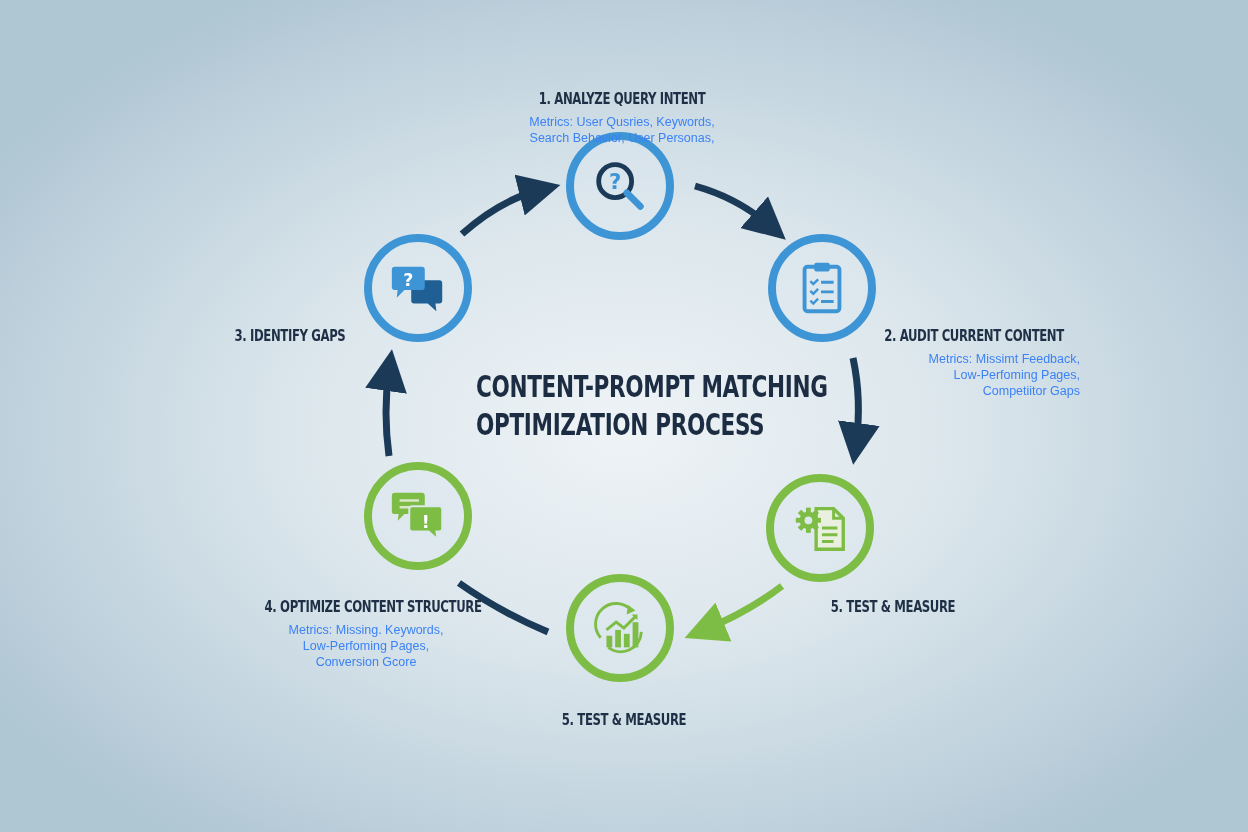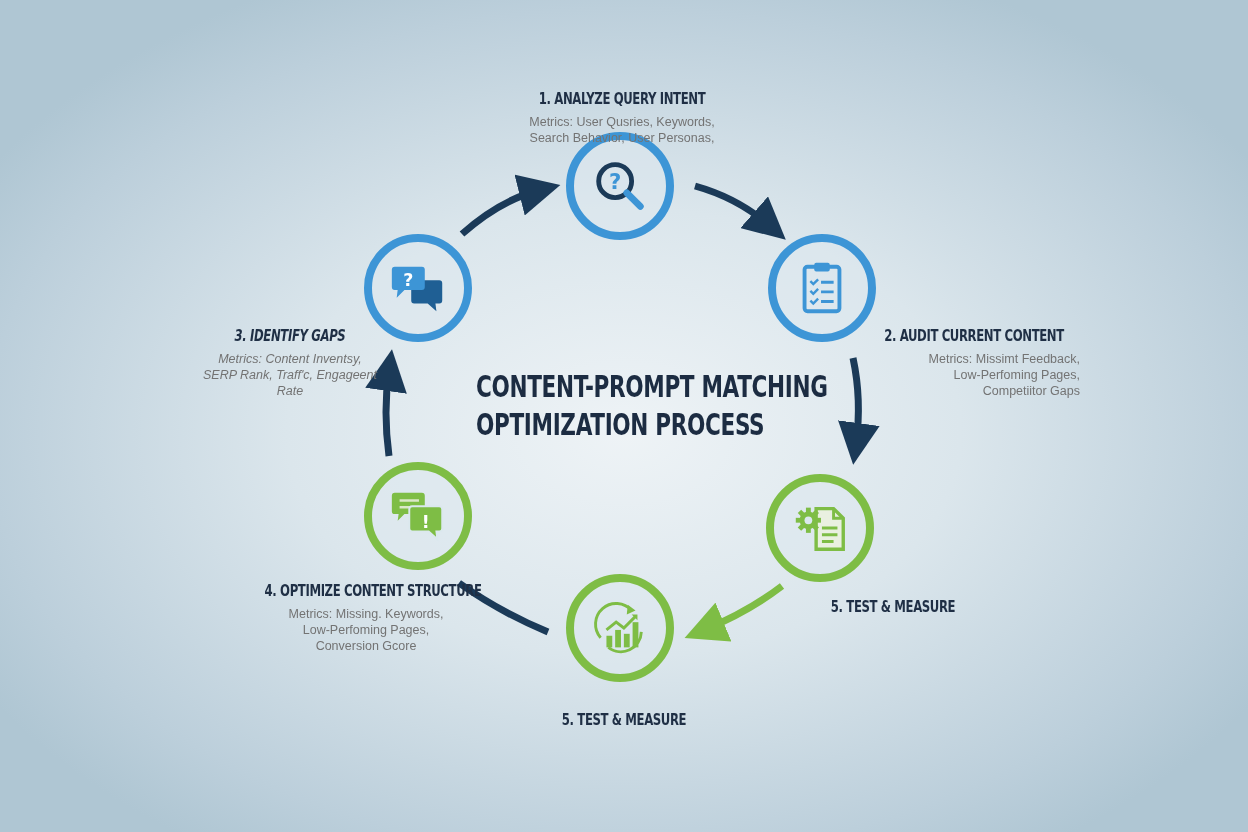--- a/index.html
+++ b/index.html
@@ -20,21 +20,21 @@
     .node.green { border: 8px solid #7ebd45; }
     .node svg { width: 62px; height: 62px; }
     .label { position: absolute; text-align: center; }
     .label .title {
       font-family: "DejaVu Sans", sans-serif; font-weight: bold; font-size: 15px;
       letter-spacing: -0.5px; transform: scaleX(0.78); transform-origin: center;
       color: #1f2f45; white-space: nowrap; display: block; margin-bottom: 6px;
     }
     .label .metrics {
       font-family: "Liberation Sans", sans-serif; font-size: 12.5px; line-height: 16px;
-      color: #737373; white-space: pre-line; display: block;
+      color: #3b82f6; white-space: pre-line; display: block;
     }
     .center-title {
       position: absolute; left: 420px; top: 368px; width: 400px; text-align: center;
       font-family: "DejaVu Sans", sans-serif; font-weight: bold; font-size: 30px; line-height: 38px;
       color: #1c2c42; transform: scaleX(0.72); transform-origin: center; letter-spacing: -0.5px;
     }
     .center-title span { display: block; white-space: nowrap; }
   </style>
 </head>
 <body>
@@ -145,28 +145,25 @@
 Search Behavior, User Personas,</span>
   </div>
 
   <div class="label" style="left:860px; top:327px; width:220px;text-align:right;">
     <span class="title">2. AUDIT CURRENT CONTENT</span>
     <span class="metrics">Metrics: Missimt Feedback,
 Low-Perfoming Pages,
 Competiitor Gaps</span>
   </div>
 
-  <div class="label" style="left:190px; top:327px; width:200px;font-style:italic;">
+  <div class="label" style="left:190px; top:327px; width:200px;">
     <span class="title">3. IDENTIFY GAPS</span>
-    <span class="metrics">Metrics: Content Inventsy,
-SERP Rank, Traff'c, Engageent
-Rate</span>
   </div>
 
-  <div class="label" style="left:236px; top:582px; width:260px;text-align:center;">
+  <div class="label" style="left:236px; top:598px; width:260px;text-align:center;">
     <span class="title">4. OPTIMIZE CONTENT STRUCTURE</span>
     <span class="metrics">Metrics: Missing. Keywords,
 Low-Perfoming Pages,
 Conversion Gcore</span>
   </div>
 
   <div class="label" style="left:778px; top:598px; width:230px;">
     <span class="title">5. TEST &amp; MEASURE</span>
   </div>
 

